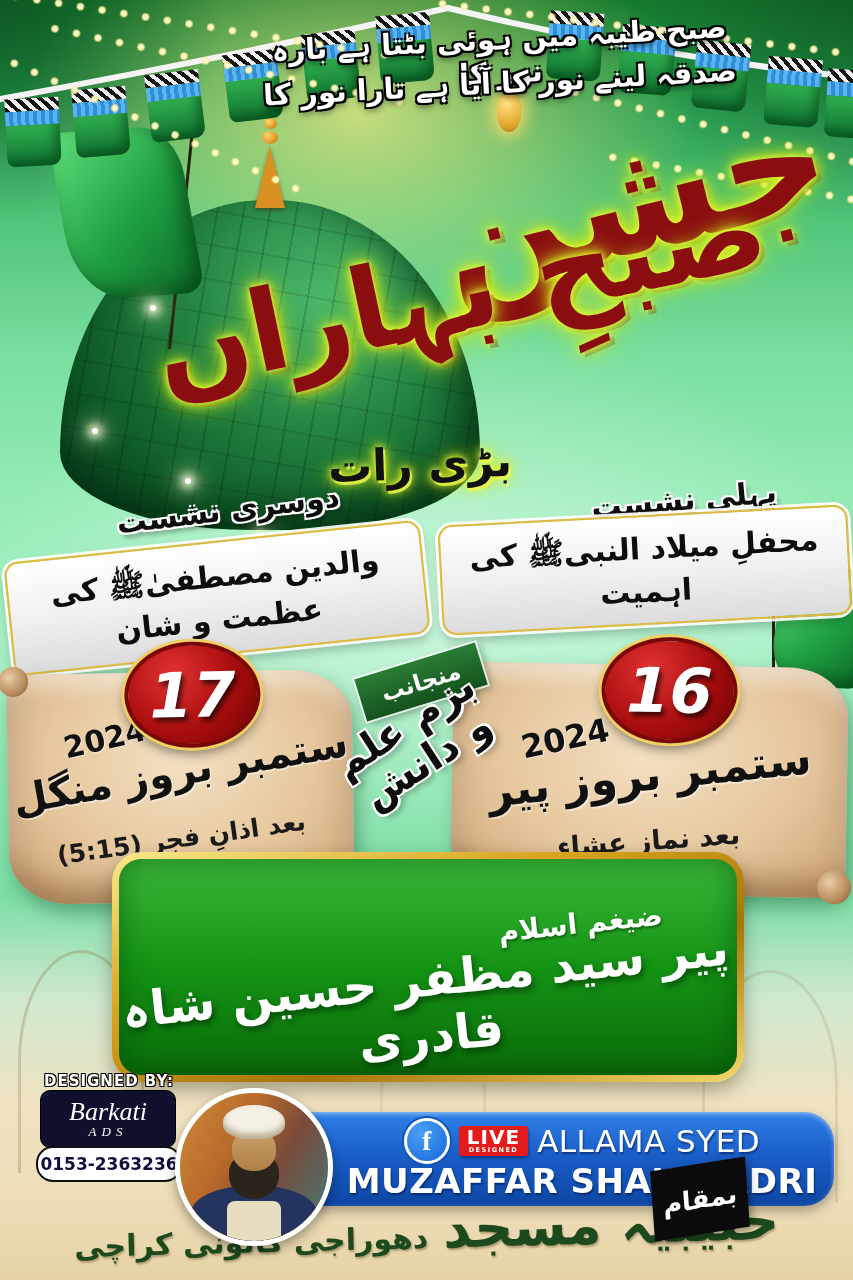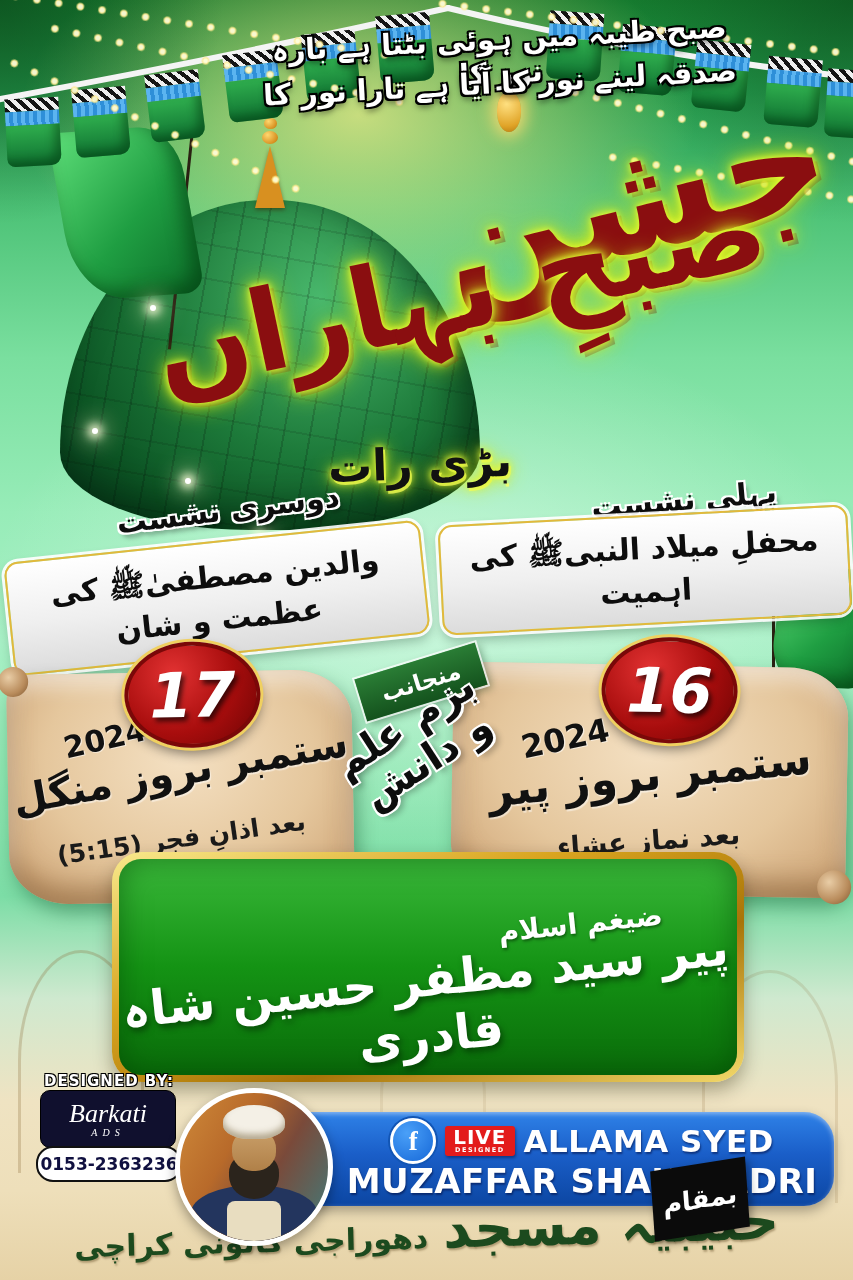--- a/index.html
+++ b/index.html
@@ -113,21 +113,21 @@
   .speaker-name{position:absolute;top:92px;left:0;width:100%;direction:rtl;text-align:center;color:#fff;
     font-weight:700;font-size:48px;transform:rotate(-6deg);text-shadow:2px 4px 6px rgba(0,40,0,.6);}
   
   .designer-label{position:absolute;left:34px;top:1072px;width:150px;z-index:6;text-align:center;
     color:#fff;font-weight:700;font-size:15px;letter-spacing:1px;
     text-shadow:-1px -1px 0 #000,1px -1px 0 #000,-1px 1px 0 #000,1px 1px 0 #000;}
   .designer-box{position:absolute;left:40px;top:1090px;width:134px;height:56px;z-index:6;
     background:#10102e;border:1px solid #000;border-radius:10px;display:flex;flex-direction:column;
     align-items:center;justify-content:center;color:#fff;}
   .designer-name{font-family:"Liberation Serif",serif;font-style:italic;font-size:26px;line-height:1;}
-  .designer-sub{font-family:"Liberation Serif",serif;font-style:italic;font-size:10px;letter-spacing:5px;line-height:1.1;}
+  .designer-sub{font-family:"Liberation Serif",serif;font-style:italic;font-size:13px;letter-spacing:5px;line-height:1.1;}
   .designer-phone{position:absolute;left:36px;top:1146px;width:142px;height:32px;z-index:6;background:#fff;
     border:2px solid #111;border-radius:17px;display:flex;align-items:center;justify-content:center;
     color:#101040;font-weight:700;font-size:17px;}
   
   .photo{position:absolute;left:175px;top:1088px;width:148px;height:148px;border-radius:50%;z-index:7;
     border:5px solid #fff;overflow:hidden;box-shadow:0 5px 12px rgba(0,0,0,.35);
     background:linear-gradient(120deg,#cf8a3a 0%,#b86a2a 35%,#7a4a3a 60%,#3f7d7d 100%);}
   .p-body{position:absolute;bottom:0;left:50%;transform:translateX(-50%);width:126px;height:56px;
     background:#23355e;border-radius:50% 50% 0 0;}
   .p-vest{position:absolute;bottom:0;left:50%;transform:translateX(-50%);width:54px;height:40px;
@@ -146,21 +146,21 @@
     box-shadow:inset 0 2px 5px rgba(255,255,255,.45),0 5px 12px rgba(0,0,0,.3);
     display:flex;flex-direction:column;align-items:center;justify-content:center;padding-left:64px;box-sizing:border-box;}
   .live-row{display:flex;align-items:center;gap:9px;}
   .fb-icon{width:40px;height:40px;border-radius:50%;background:radial-gradient(circle at 35% 30%,#4aa0f8,#1668d8);
     border:3px solid #fff;box-shadow:0 0 0 2px #1255b4;display:flex;align-items:center;justify-content:center;
     color:#fff;font-weight:700;font-size:27px;font-family:"Liberation Serif",serif;}
   .live-badge{background:#e31b1b;border-radius:3px;padding:1px 8px 2px;display:flex;flex-direction:column;
     align-items:center;line-height:1;box-shadow:1px 2px 3px rgba(0,0,40,.4);}
   .live-word{color:#fff;font-weight:900;font-size:20px;letter-spacing:1px;}
   .streaming-word{color:#fff;font-size:6.5px;letter-spacing:1.5px;font-weight:700;}
-  .live-name1{color:#fff;font-weight:700;font-size:31px;letter-spacing:.5px;
+  .live-name1{color:#fff;font-weight:400;font-size:31px;letter-spacing:.5px;
     text-shadow:1px 2px 2px rgba(0,0,40,.45);}
   .live-name2{color:#fff;font-weight:800;font-size:34px;letter-spacing:.5px;line-height:1.05;
     text-shadow:1px 2px 2px rgba(0,0,40,.45);}
   
   .venue-badge{position:absolute;left:652px;top:1164px;width:96px;height:70px;z-index:7;background:#0b0b0b;
     transform:rotate(-9deg) skewX(-5deg);display:flex;align-items:center;justify-content:center;
     direction:rtl;color:#fff;font-weight:700;font-size:26px;box-shadow:3px 4px 8px rgba(0,0,0,.35);}
   .venue-line{position:absolute;left:0;top:1198px;width:100%;z-index:6;text-align:center;direction:rtl;
     transform:rotate(-1.5deg);color:#1c4a1e;
     text-shadow:1px 2px 2px rgba(70,45,10,.35);}

